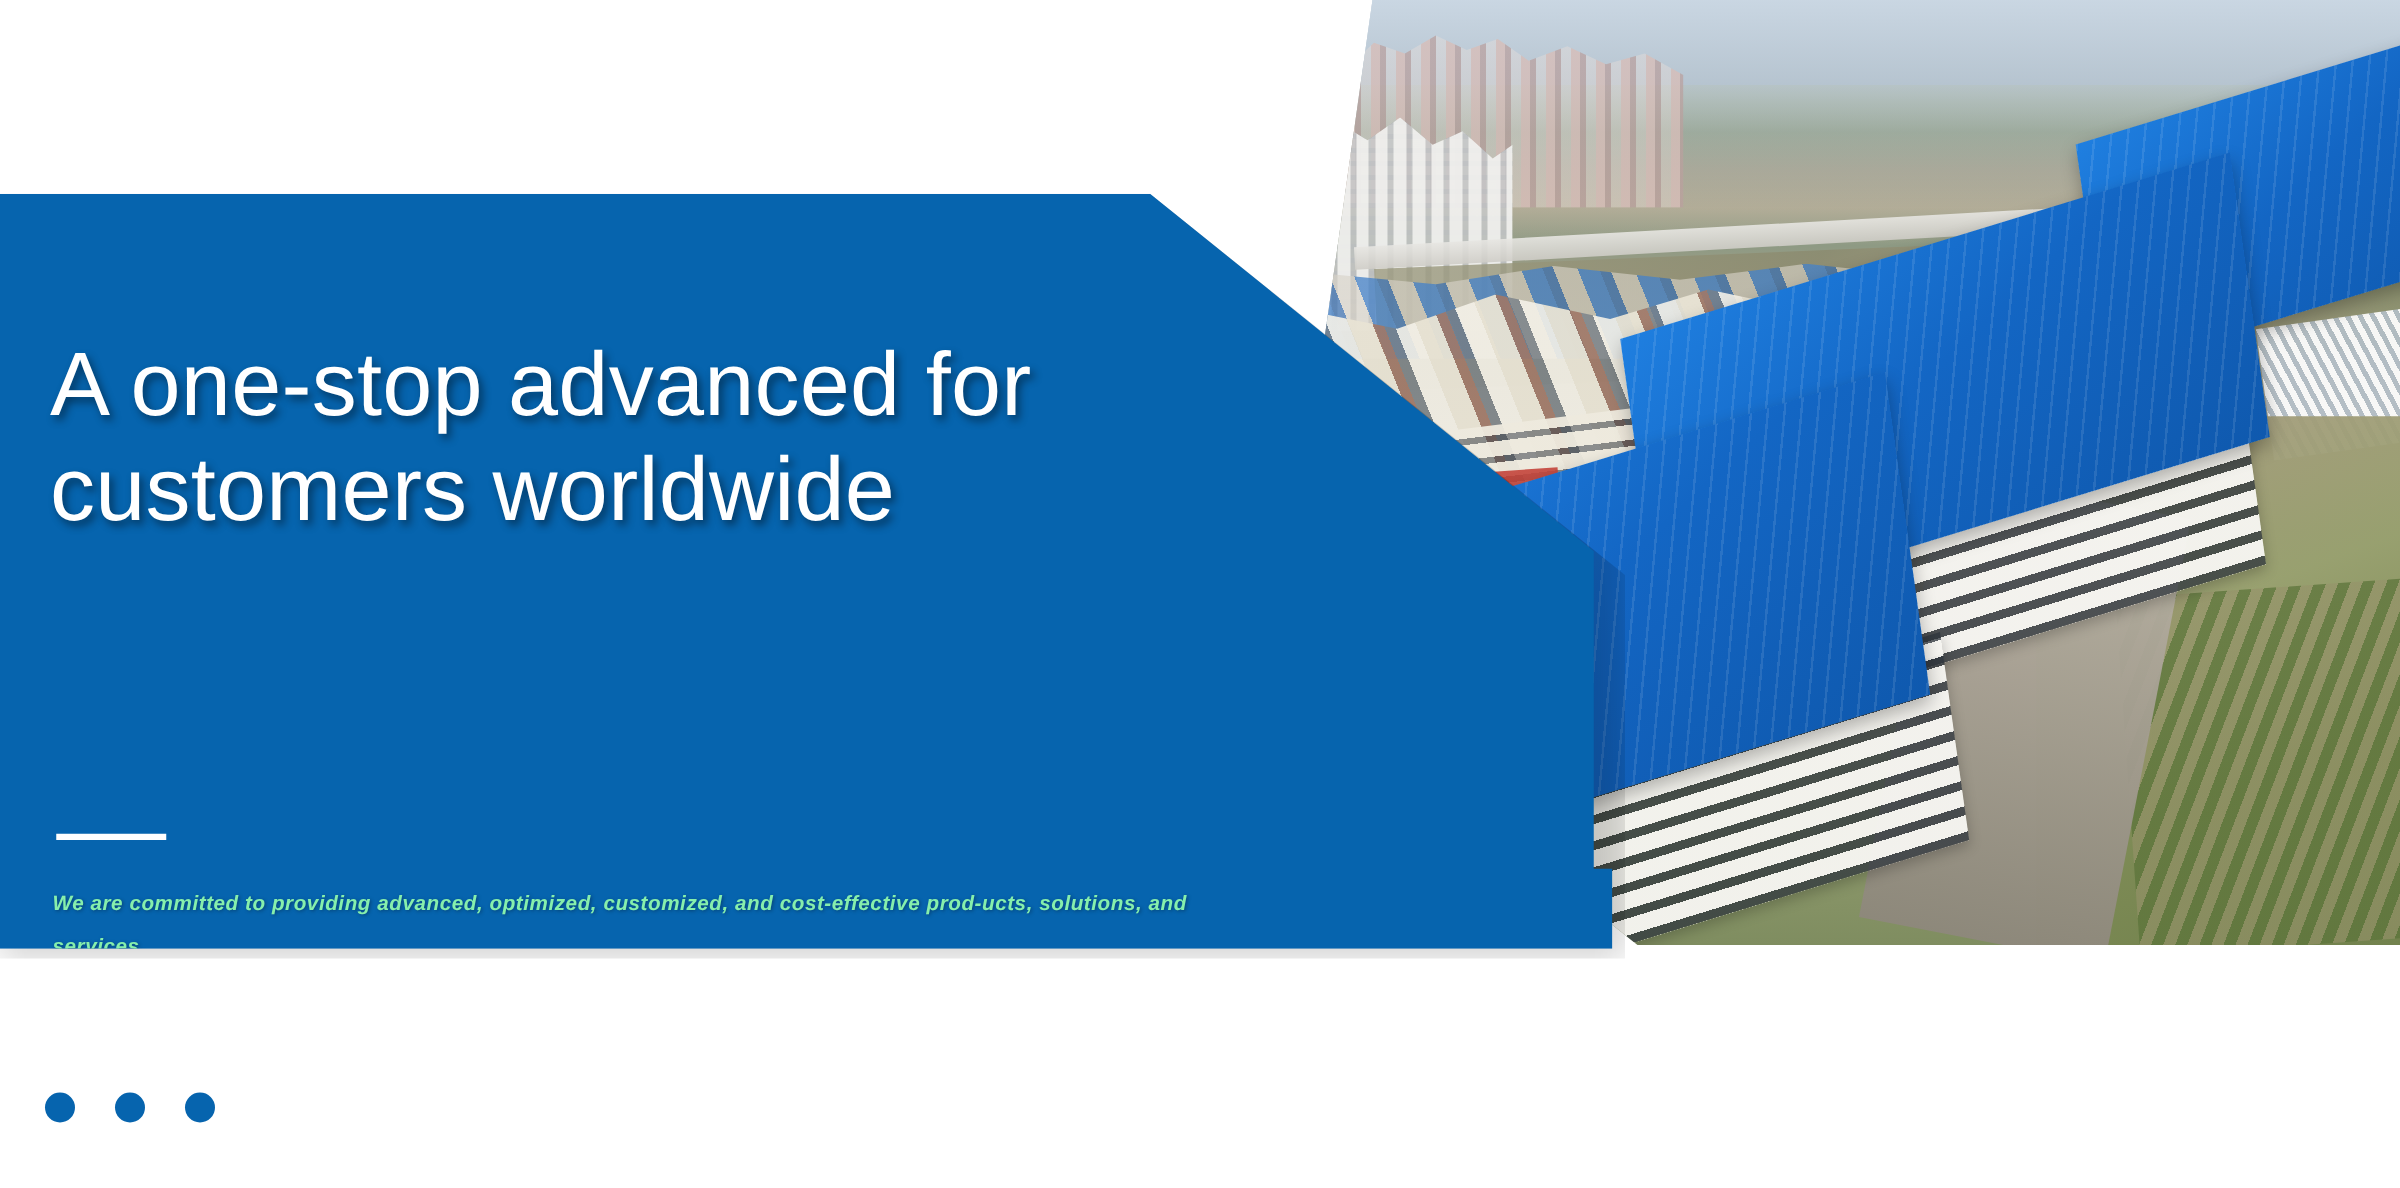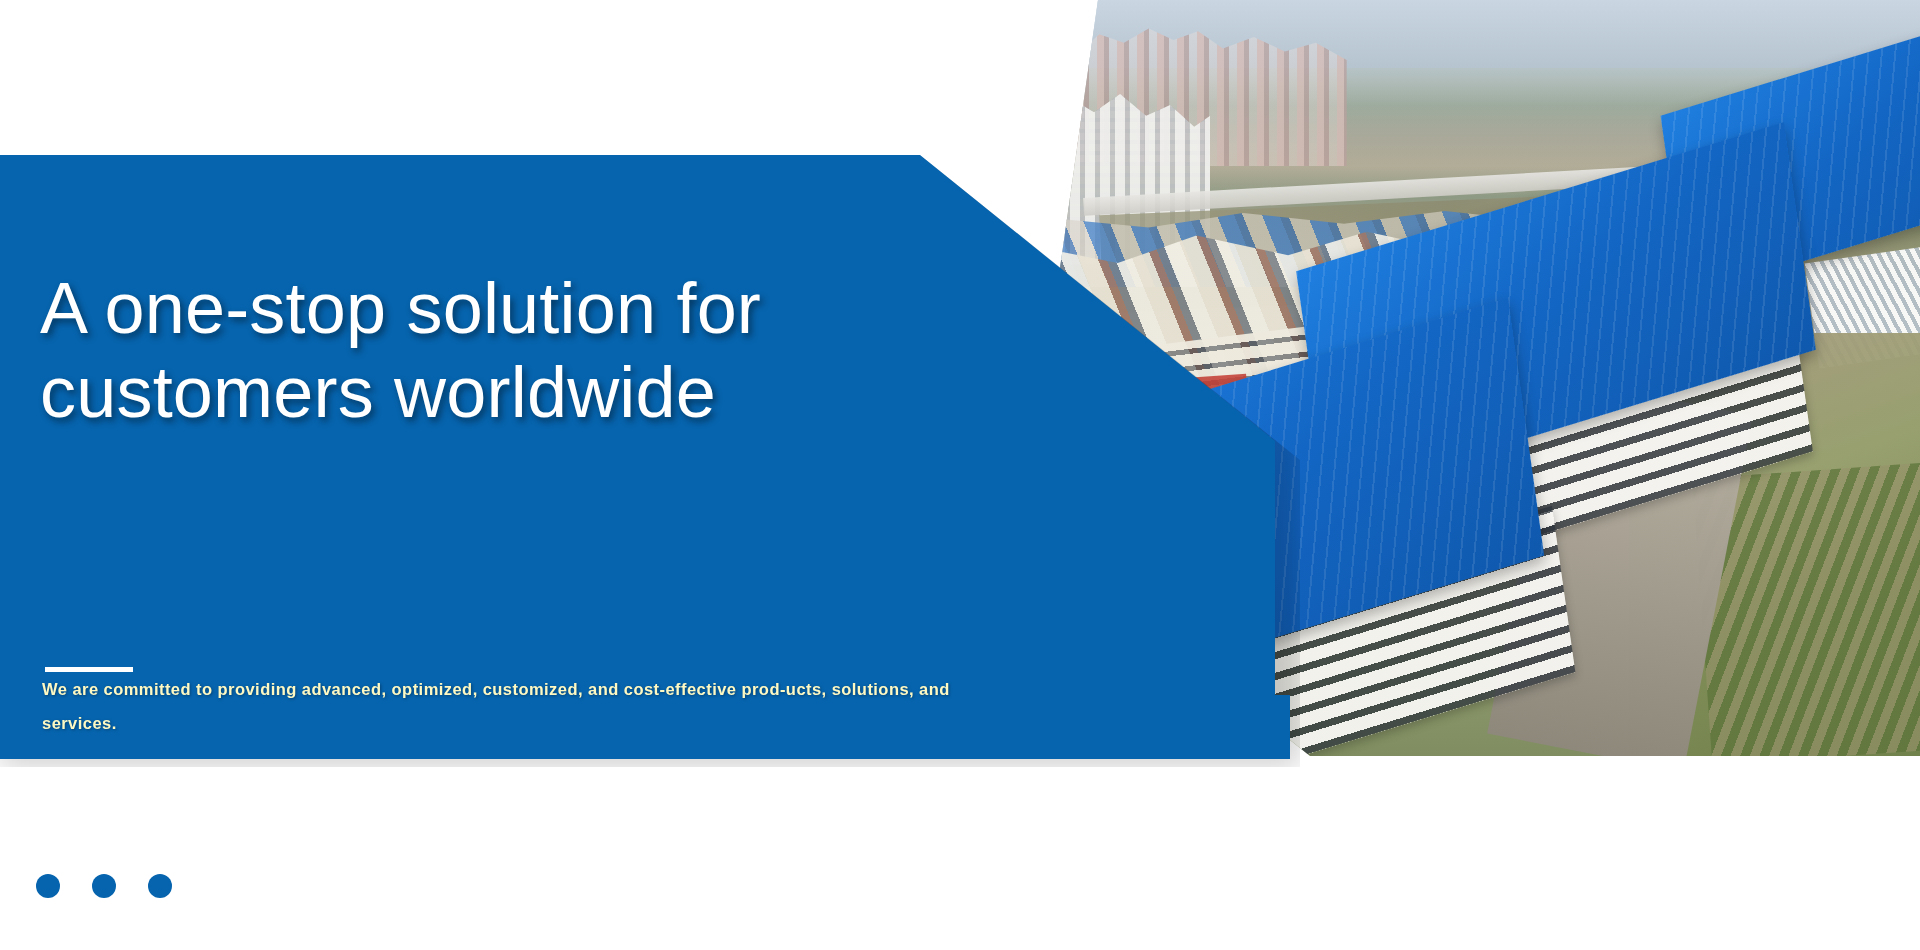--- a/index.html
+++ b/index.html
@@ -209,28 +209,29 @@
     white-space:pre-line;
   }
   .rule {
     position:absolute;
     left:45px; top:512px;
     width:88px; height:5px;
     background:#ffffff;
   }
   .subcopy {
     position:absolute;
-    left:42px; top:518px;
+    left:42px; top:552px;
     width:930px;
     font-size:16.5px;
     font-weight:700;
     line-height:2.05;
-    color:#fef9c3;
+    color:#86efac;
     letter-spacing:.45px;
     text-shadow:1px 1px 3px rgba(0,0,0,.35);
+    font-style:italic;
   }
 
   
   .dots {
     position:absolute;
     left:36px; bottom:52px;
     display:flex; gap:32px; align-items:center;
   }
   .dot { width:24px; height:24px; border-radius:50%; background:#0664AE; }
 
@@ -271,21 +272,21 @@
       <div class="wall wall-b"></div>
       <div class="roof roof-b"></div>
       <div class="wall wall-a"></div>
       <div class="roof roof-a"></div>
     </div>
   </div>
 
   <div class="panel-shadow"></div>
   <div class="panel">
     <div class="panel-inner">
-      <h1 class="headline">A one-stop solution for
+      <h1 class="headline">A one-stop advanced for
 customers worldwide</h1>
       <div class="rule"></div>
       <p class="subcopy">We are committed to providing advanced, optimized, customized, and cost-effective prod-ucts, solutions, and services.</p>
     </div>
   </div>
 
   <div class="dots">
     <span class="dot"></span>
     <span class="dot"></span>
     <span class="dot"></span>

